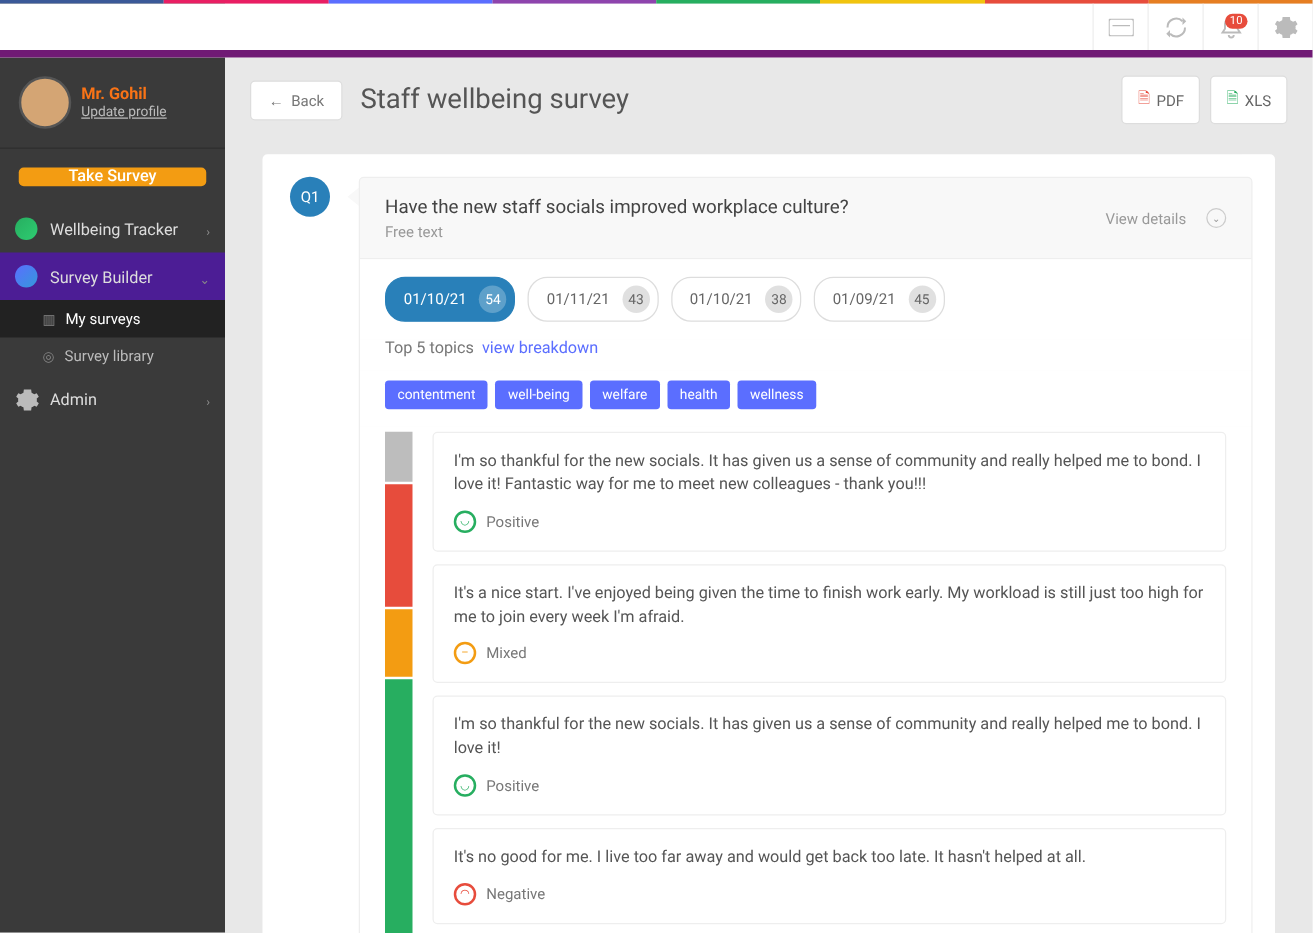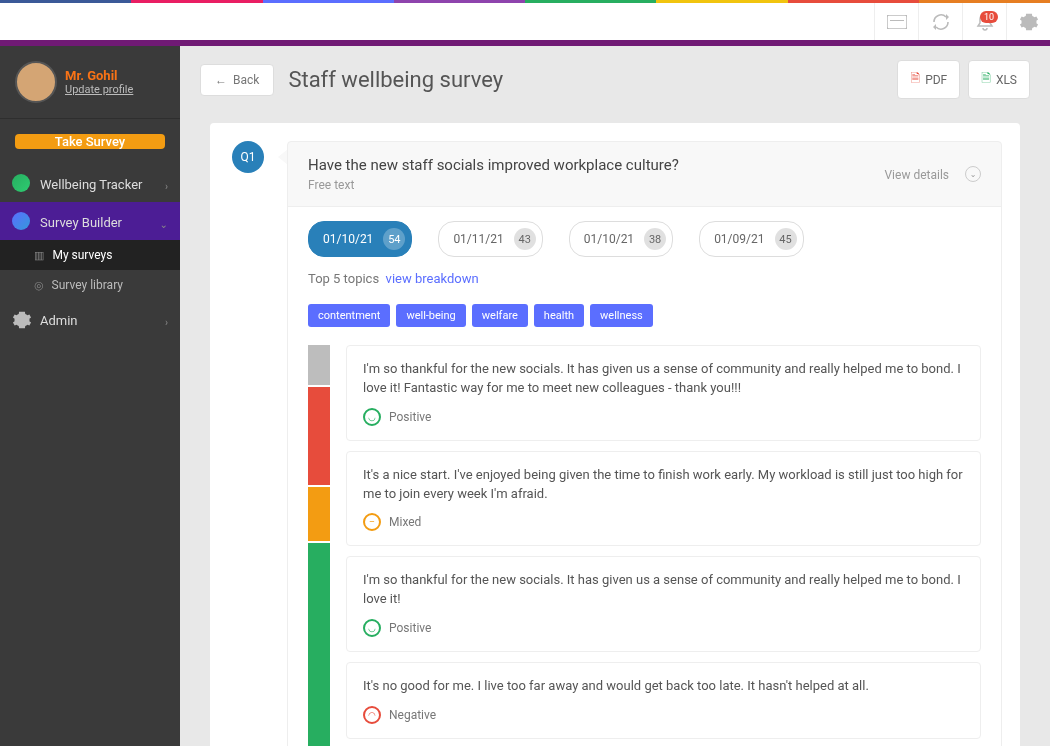--- a/index.html
+++ b/index.html
@@ -37,21 +37,21 @@
 .card{background:#fff;margin:10px 30px;border-radius:4px}
 .qrow{display:flex;padding:18px 0}
 .qbadge{width:32px;height:32px;border-radius:50%;background:#2980b9;color:#fff;font-size:12px;display:flex;align-items:center;justify-content:center;margin:0 14px 0 22px;flex-shrink:0;font-weight:400}
 .qtri{width:0;height:0;border-top:8px solid transparent;border-bottom:8px solid transparent;border-right:10px solid #f8f8f8;margin-top:8px;margin-right:-1px}
 .qbody{flex:1;border:1px solid #eee;border-radius:4px;margin-right:18px;background:#f8f8f8}
 .qhdr{padding:14px 20px;border-bottom:1px solid #eee;display:flex;align-items:center}
 .qtext{font-size:15px;color:#444}
 .qsub{font-size:12px;color:#999;margin-top:4px}
 .vd{margin-left:auto;font-size:12px;color:#999;cursor:pointer;display:flex;align-items:flex-end;gap:16px}
 .chev-c{width:16px;height:16px;border:1px solid #ccc;border-radius:50%;display:flex;align-items:center;justify-content:center;font-size:8px;color:#999}
-.pills{padding:14px 20px;display:flex;gap:26px;background:#fff}
+.pills{padding:14px 20px;display:flex;gap:10px;background:#fff}
 .pill{border:1px solid #ddd;border-radius:16px;padding:6px 6px 6px 14px;font-size:12px;color:#666;display:flex;align-items:center;gap:10px;cursor:pointer}
 .pill.active{background:#2980b9;color:#fff;border-color:#2980b9}
 .pcount{background:rgba(0,0,0,.12);border-radius:50%;width:22px;height:22px;display:flex;align-items:center;justify-content:center;font-size:11px}
 .pill.active .pcount{background:rgba(255,255,255,.25)}
 .topics-row{padding:0 20px 10px;font-size:13px;color:#777;background:#fff}
 .topics-row a{color:#5b6eff;cursor:pointer}
 .tags{padding:8px 20px 14px;display:flex;gap:6px;background:#fff}
 .tag{background:#5b6eff;color:#fff;font-size:11px;padding:5px 10px;border-radius:3px}
 .resp-area{padding:4px 20px 20px;display:flex;gap:16px;background:#fff}
 .strip{width:22px;display:flex;flex-direction:column;gap:2px}

